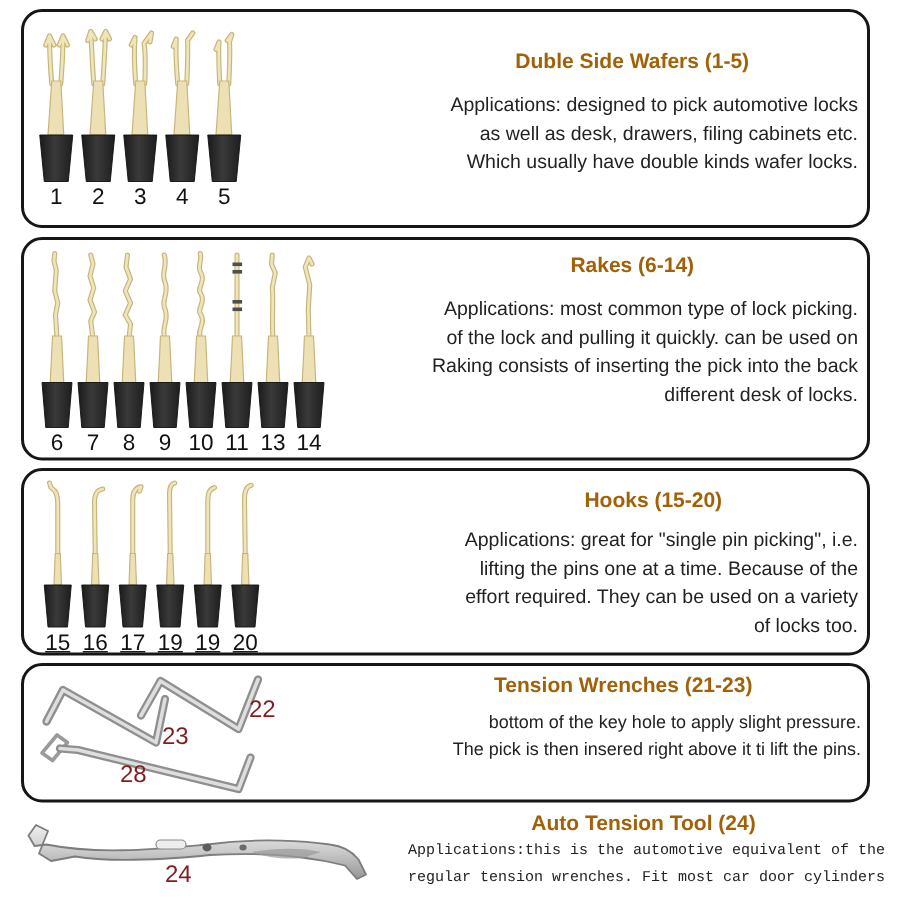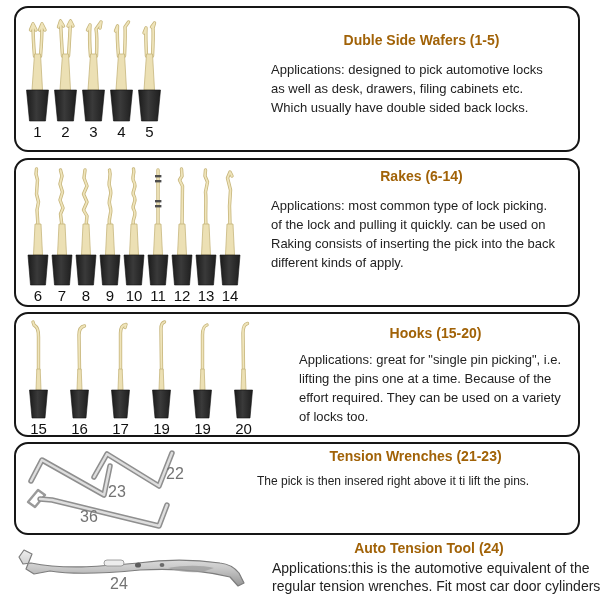--- a/index.html
+++ b/index.html
@@ -9,39 +9,39 @@
        background:#fff;box-sizing:border-box;}
   .nobox{position:absolute;left:14px;width:572px;box-sizing:border-box;}
   .s1{top:6px;height:146px;}
   .s2{top:158px;height:149px;}
   .s3{top:312px;height:125px;}
   .s4{top:442px;height:93px;}
   .s5{top:538px;height:62px;}
   .tools{position:absolute;display:flex;align-items:flex-start;}
   .s1 .tools{left:8px;top:10px;gap:1px;}
   .s2 .tools{left:10px;top:6px;gap:0px;}
-  .s3 .tools{left:10px;top:5px;gap:16px;text-decoration:underline;}
+  .s3 .tools{left:10px;top:5px;gap:0px;text-decoration:underline;}
   .pick{display:flex;flex-direction:column;align-items:center;}
   .s1 .pick{width:27px;}
   .s2 .pick{width:24px;}
   .s3 .pick{width:25px;}
   .toolnum{font-size:15px;line-height:18px;margin-top:1px;color:#111;text-align:center;}
   .text{position:absolute;}
   .s1 .text{left:255px;right:6px;top:24px;}
   .s2 .text{left:255px;right:6px;top:8px;}
   .s3 .text{left:255px;right:6px;top:11px;margin-left:28px;}
   .s4 .text{left:241px;right:4px;top:4px;}
   .s5 .text{left:241px;right:0px;top:2px;margin-left:17px;}
   h3{margin:0;font-size:14px;font-weight:bold;text-align:center;color:#a16207;}
   .desc{margin-top:12px;font-size:13px;line-height:19px;color:#222;}
   .s3 .desc{margin-top:9px;}
   .s4 .desc{margin-top:8px;font-size:12px;line-height:18px;}
-  .s5 .desc{margin-top:3px;font-size:14px;line-height:18px;}
-  .desc div{white-space:nowrap;}
-  .wlabel{position:absolute;font-size:16px;color:#737373;}
+  .s5 .desc{margin-top:3px;font-size:10px;line-height:18px;font-family:Liberation Mono, monospace;}
+  .desc div{white-space:nowrap;text-align:right;}
+  .wlabel{position:absolute;font-size:16px;color:#7f1d1d;}
   .o{stroke:#c7b67c;stroke-width:3.4;fill:none;stroke-linecap:round;stroke-linejoin:round;}
   .i{stroke:#efe4ba;stroke-width:1.8;fill:none;stroke-linecap:round;stroke-linejoin:round;}
   .shaft{fill:#ece0b4;stroke:#c7b67c;stroke-width:0.8;}
   .handle{fill:url(#hg);stroke:#111;stroke-width:0.6;stroke-linejoin:round;}
   .wo{stroke:#8f8f8f;stroke-width:5.5;fill:none;stroke-linecap:round;stroke-linejoin:round;}
   .wi{stroke:#dedede;stroke-width:2.4;fill:none;stroke-linecap:round;stroke-linejoin:round;}
 </style>
 </head>
 <body>
 
@@ -108,21 +108,21 @@
             <path class="handle" d="M2.5,72 L24.5,72 L21.5,103 L5.5,103 Z"></path>
           </svg>
           <div class="toolnum">5</div>
         </div>
       </div>
     <div class="text">
       <h3>Duble Side Wafers (1-5)</h3>
       <div class="desc">
           <div>Applications: designed to pick automotive locks</div>
           <div>as well as desk, drawers, filing cabinets etc.</div>
-          <div>Which usually have double sided back locks.</div>
+          <div>Which usually have double kinds wafer locks.</div>
         </div>
     </div>
   </section>
 
   <section class="box s2">
     <div class="tools">
         <div class="pick">
           <svg width="24" height="120" viewBox="0 0 24 120">
             <path class="o" d="M12,60 L11,44 L12.5,36 L10.5,28 L11.5,14 L10,8 L10.5,3"></path>
             <path class="i" d="M12,60 L11,44 L12.5,36 L10.5,28 L11.5,14 L10,8 L10.5,3"></path>
@@ -175,29 +175,20 @@
             <rect x="9" y="9" width="6.4" height="2.4" fill="#4e4e4e"></rect>
             <rect x="9" y="14" width="6.4" height="2.4" fill="#4e4e4e"></rect>
             <rect x="9" y="34" width="6.4" height="2.4" fill="#4e4e4e"></rect>
             <rect x="9" y="39" width="6.4" height="2.4" fill="#4e4e4e"></rect>
             <path class="handle" d="M2,89 L22,89 L19.5,119 L4.5,119 Z"></path>
           </svg>
           <div class="toolnum">11</div>
         </div>
         <div class="pick">
           <svg width="24" height="120" viewBox="0 0 24 120">
-            <path class="o" d="M12,60 L12.5,20 L9.5,14 L12,10 L11.5,3"></path>
-            <path class="i" d="M12,60 L12.5,20 L9.5,14 L12,10 L11.5,3"></path>
-            <path class="shaft" d="M9,58 L15,58 L16.5,89 L7.5,89 Z"></path>
-            <path class="handle" d="M2,89 L22,89 L19.5,119 L4.5,119 Z"></path>
-          </svg>
-          <div class="toolnum">12</div>
-        </div>
-        <div class="pick">
-          <svg width="24" height="120" viewBox="0 0 24 120">
             <path class="o" d="M12,60 C11,46 12.5,36 11.5,26 L13.5,16 L11,10 L11.5,4"></path>
             <path class="i" d="M12,60 C11,46 12.5,36 11.5,26 L13.5,16 L11,10 L11.5,4"></path>
             <path class="shaft" d="M9,58 L15,58 L16.5,89 L7.5,89 Z"></path>
             <path class="handle" d="M2,89 L22,89 L19.5,119 L4.5,119 Z"></path>
           </svg>
           <div class="toolnum">13</div>
         </div>
         <div class="pick">
           <svg width="24" height="120" viewBox="0 0 24 120">
             <path class="o" d="M12,60 L11.5,40 L12.5,24 L9.5,12 L12,6 L14,10"></path>
@@ -207,21 +198,21 @@
           </svg>
           <div class="toolnum">14</div>
         </div>
       </div>
     <div class="text">
       <h3>Rakes (6-14)</h3>
       <div class="desc">
           <div>Applications: most common type of lock picking.</div>
           <div>of the lock and pulling it quickly. can be used on</div>
           <div>Raking consists of inserting the pick into the back</div>
-          <div>different kinds of apply.</div>
+          <div>different desk of locks.</div>
         </div>
     </div>
   </section>
 
   <section class="box s3">
     <div class="tools">
         <div class="pick">
           <svg width="25" height="100" viewBox="0 0 25 100">
             <path class="o" d="M12.5,52 L12.5,18 C12.5,10 11,8 8,6 M8,6 l-1,-3"></path>
             <path class="i" d="M12.5,52 L12.5,18 C12.5,10 11,8 8,6 M8,6 l-1,-3"></path>
@@ -292,24 +283,25 @@
       <path class="wo" d="M13,37 L24,16 L86,51 L92,22"></path>
       <path class="wi" d="M13,37 L24,16 L86,51 L92,22"></path>
       <path class="wo" d="M76,33 L89,10 L141,42 L154,9"></path>
       <path class="wi" d="M76,33 L89,10 L141,42 L154,9"></path>
       <path d="M10,58 L20,46 L27,51 L17,63 Z" fill="none" stroke="#9a9a9a" stroke-width="2.4" stroke-linejoin="round"></path>
       <path class="wo" d="M22,55 L34,56 L141,82 L149,61"></path>
       <path class="wi" d="M22,55 L34,56 L141,82 L149,61"></path>
     </svg>
     <div class="wlabel" style="left:92px;top:39px">23</div>
     <div class="wlabel" style="left:150px;top:21px">22</div>
-    <div class="wlabel" style="left:64px;top:64px">36</div>
+    <div class="wlabel" style="left:64px;top:64px">28</div>
     <div class="text">
       <h3>Tension Wrenches (21-23)</h3>
       <div class="desc">
+          <div>bottom of the key hole to apply slight pressure.</div>
           <div>The pick is then insered right above it ti lift the pins.</div>
         </div>
     </div>
   </section>
 
   <section class="nobox s5">
     <svg width="235" height="46" viewBox="0 0 235 46" style="position:absolute;left:2px;top:6px">
       <path d="M16,10 L8,6 L3,13 L7,20 L15,19 C50,26 88,22 122,19 C158,14 190,17 204,19
                C213,20 219,24 223,29 L228,39 L222,42 L214,33 C190,27 160,24 124,26
                C94,29 58,31 34,27 L18,30 L10,25 Z" fill="url(#mgv)" stroke="#7d7d7d" stroke-width="1.2" stroke-linejoin="round"></path>

